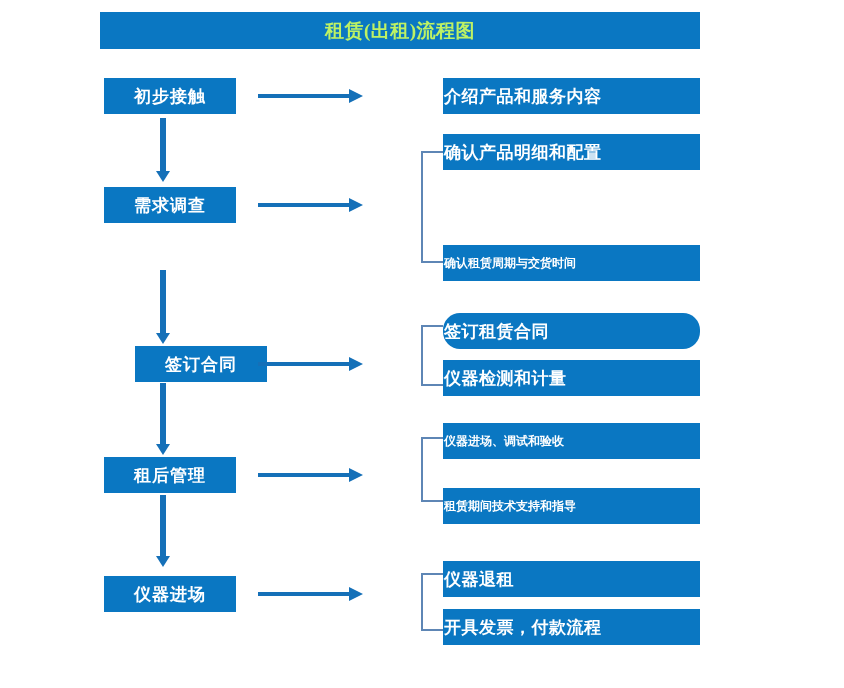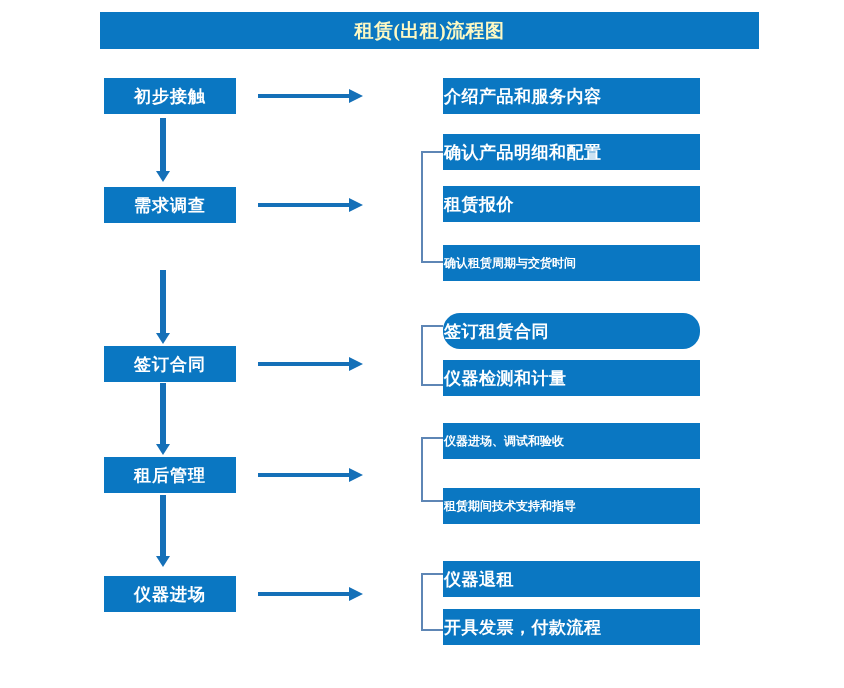--- a/index.html
+++ b/index.html
@@ -20,24 +20,24 @@
     left: 0; top: 0;
     width: 844px;
     height: 688px;
   }
 
   
   .title-bar {
     position: absolute;
     left: 100px;
     top: 12px;
-    width: 659px;
+    width: 600px;
     height: 37px;
     background: #0a77c2;
-    color: #fef9c3;
+    color: #bef264;
     display: flex;
     align-items: center;
     justify-content: center;
     font-size: 19px;
     font-weight: bold;
     letter-spacing: 0.5px;
   }
 
   
   .stage-box {
@@ -175,29 +175,28 @@
     <span class="head"></span>
   </div>
 
   <div class="bracket" style="top:151px; height:112px;">
     <span class="spine"></span>
     <span class="arm top"></span>
     <span class="arm bottom"></span>
   </div>
 
   <div class="detail-box" style="top:134px;">确认产品明细和配置</div>
-  <div class="detail-box" style="top:186px;">租赁报价</div>
   <div class="detail-box wide" style="top:245px;">确认租赁周期与交货时间</div>
 
   <div class="v-arrow" style="top:270px; height:74px;">
     <span class="shaft" style="height:63px;"></span>
     <span class="head"></span>
   </div>
 
-  <div class="stage-box" style="top:346px;">签订合同</div>
+  <div class="stage-box" style="top:346px;margin-left:31px;">签订合同</div>
   <div class="h-arrow" style="left:258px; top:357px;">
     <span class="shaft"></span>
     <span class="head"></span>
   </div>
 
   <div class="bracket" style="top:325px; height:61px;">
     <span class="spine"></span>
     <span class="arm top"></span>
     <span class="arm bottom"></span>
   </div>

